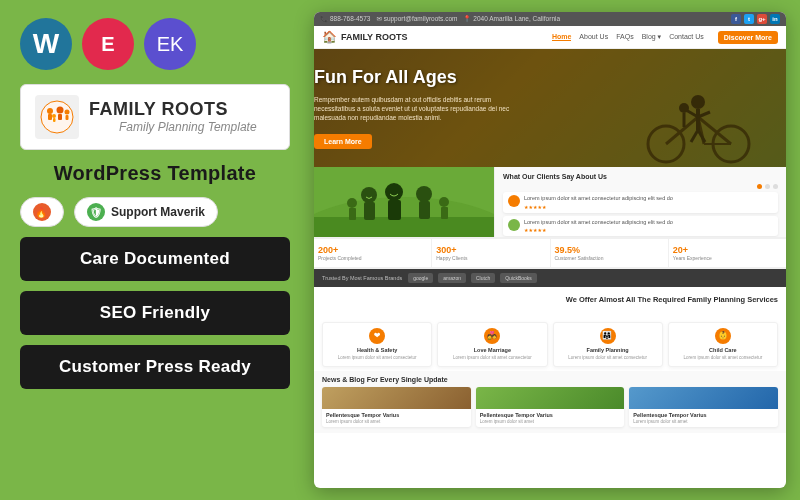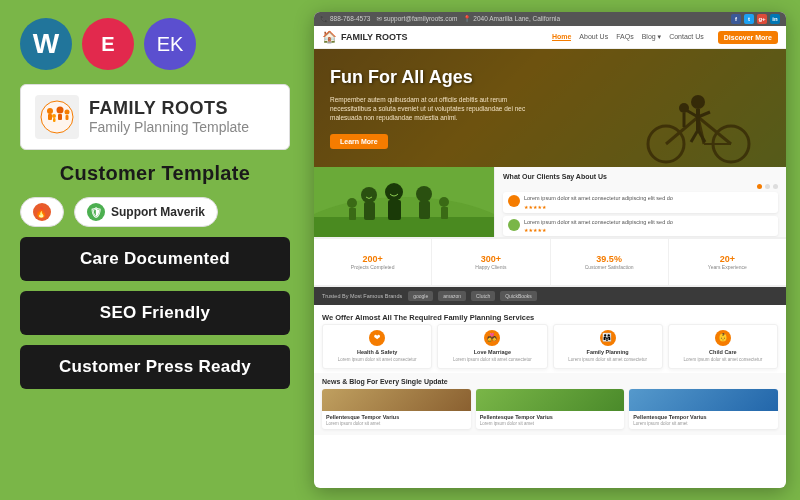--- a/index.html
+++ b/index.html
@@ -89,22 +89,24 @@
 
     .brand-title {
       font-size: 18px;
       font-weight: 900;
       color: #2c2c2c;
       letter-spacing: 0.5px;
       line-height: 1.1;
     }
 
     .brand-subtitle {
-      font-size: 14px;
+      font-size: 12px;
       color: #888;
+      font-style: italic;
+      margin-left: 30px;
     }
 
     
     .wp-template-label {
       font-size: 20px;
       font-weight: 900;
       color: #1a1a1a;
       text-align: center;
       letter-spacing: 0.3px;
       margin: 2px 0;
@@ -235,21 +237,21 @@
       border-radius: 3px;
       padding: 3px 6px;
       font-size: 7px;
       font-weight: bold;
       margin-left: 6px;
     }
 
     
     .preview-hero {
       background: linear-gradient(135deg, #6b4c1a 0%, #8b6914 40%, #5a7a2a 100%);
-      padding: 18px 16px;
+      padding: 18px 0;
       min-height: 90px;
       position: relative;
       overflow: hidden;
     }
 
     .hero-overlay {
       position: absolute;
       inset: 0;
       background: rgba(80,60,10,0.5);
     }
@@ -352,22 +354,21 @@
     
     .preview-stats {
       background: white;
       display: flex;
       border-top: 2px solid #f0f0f0;
       border-bottom: 2px solid #f0f0f0;
     }
 
     .stat-item {
       flex: 1;
-      padding: 15px 4px;
-      text-align: center;
+      padding: 6px 4px;
       border-right: 1px solid #f0f0f0;
     }
 
     .stat-number {
       font-size: 9px;
       font-weight: 900;
       color: #f57c00;
     }
 
     .stat-label {
@@ -407,22 +408,22 @@
     
     .preview-services {
       padding: 8px 8px 4px;
       background: white;
     }
 
     .services-title {
       font-size: 7.5px;
       font-weight: 900;
       color: #2c2c2c;
-      text-align: left;
-      margin-bottom: 2px;
+      text-align: right;
+      margin-bottom: 18px;
     }
 
     .services-grid {
       display: flex;
       gap: 5px;
     }
 
     .service-card {
       flex: 1;
       background: #fff;
@@ -553,21 +554,21 @@
         <circle cx="14" cy="16" r="2" fill="#ff9800"></circle>
         <rect x="13" y="18" width="2.5" height="4" rx="1" fill="#ff9800"></rect>
       </svg>
     </div>
     <div class="brand-text-wrap">
       <span class="brand-title">FAMILY ROOTS</span>
       <span class="brand-subtitle">Family Planning Template</span>
     </div>
   </div>
 
-  <div class="wp-template-label">Customer Template</div>
+  <div class="wp-template-label">WordPress Template</div>
 
   <div class="badge-row">
     <div class="author-badge">
       <div class="badge-icon hotshot-icon">🔥</div>
     </div>
     <div class="author-badge">
       <div class="badge-icon support-icon">🛡</div>
       <span>Support Maverik</span>
     </div>
   </div>

